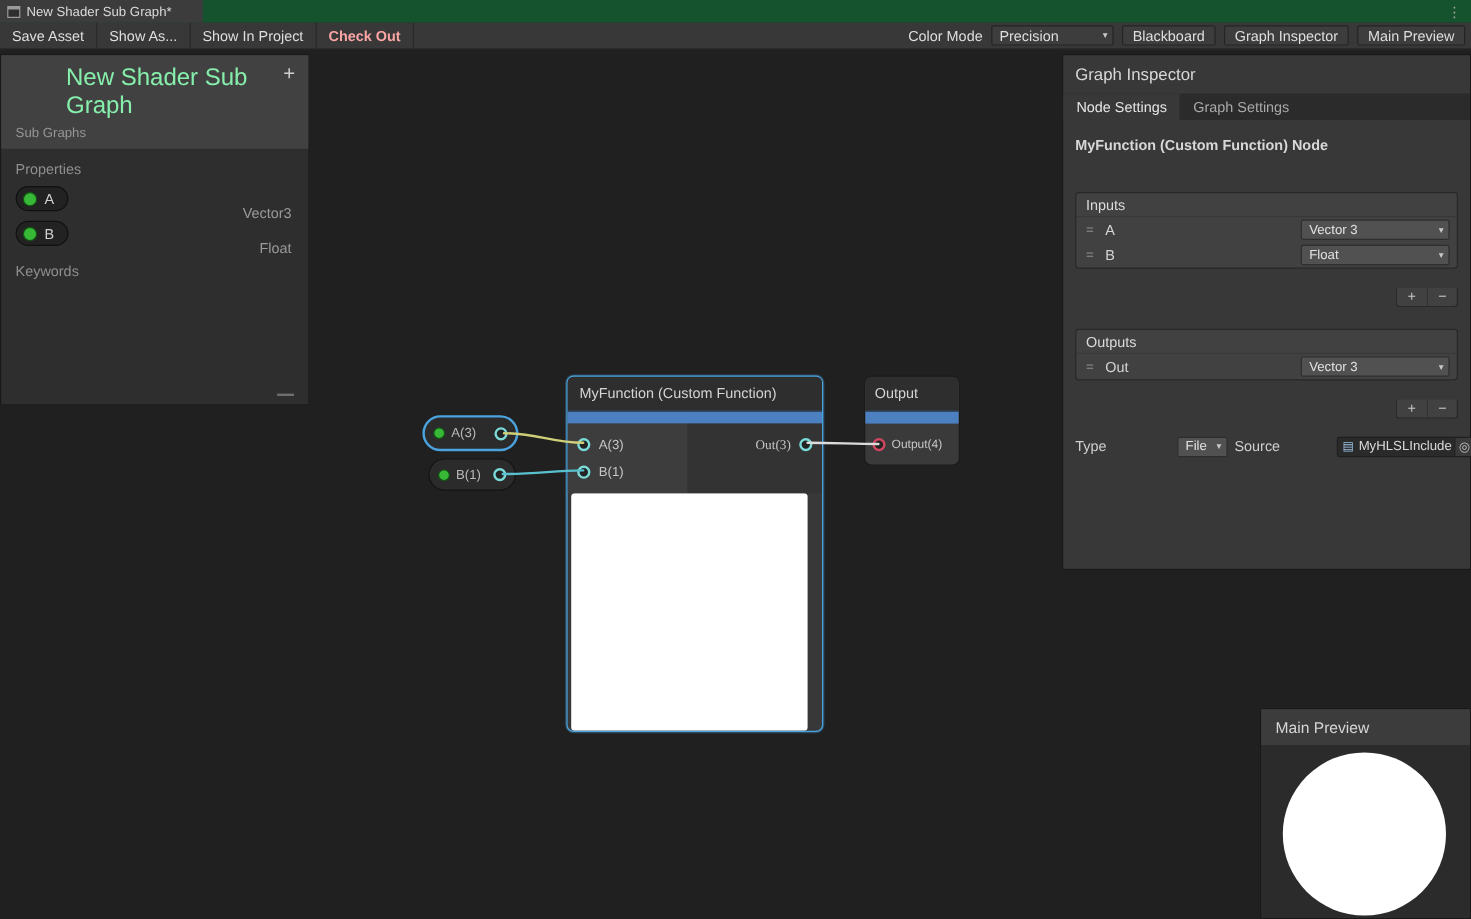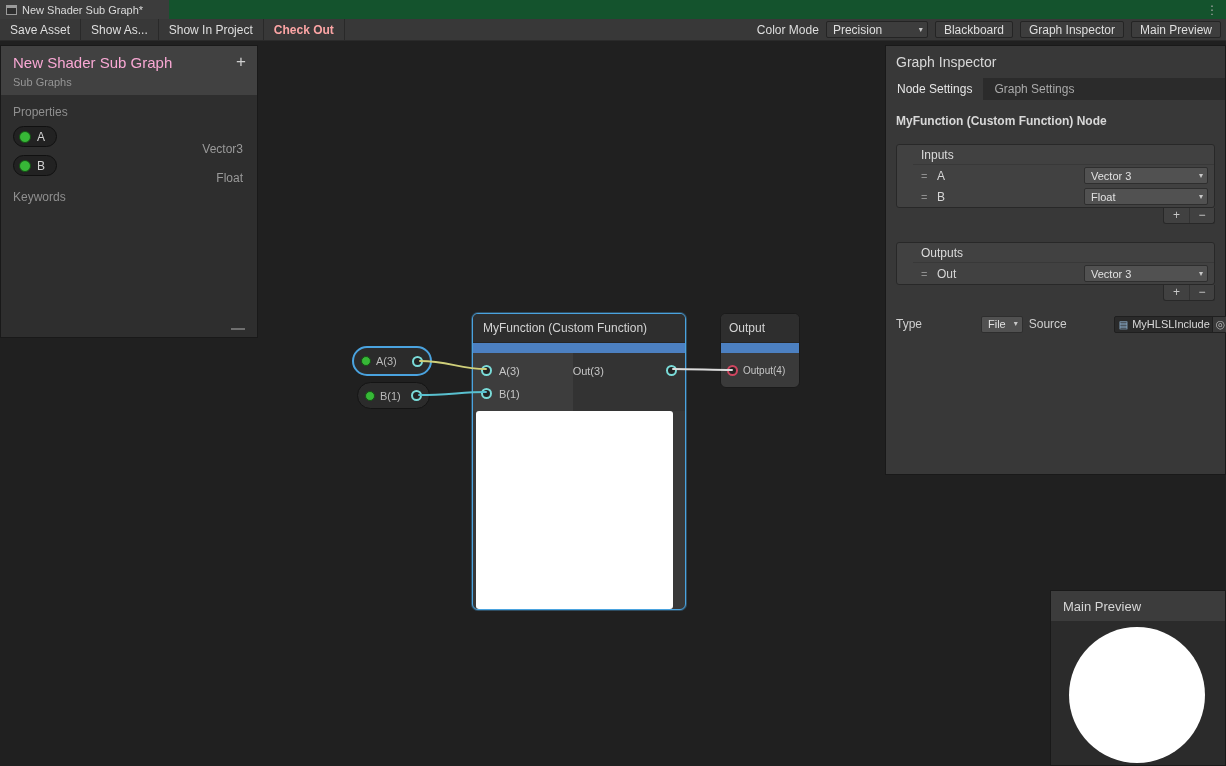--- a/index.html
+++ b/index.html
@@ -51,21 +51,21 @@
     border:1px solid #242424; border-radius:2px; background:#3d3d3d;
   }
   .dd-arrow { position:absolute; right:4px; top:50%; transform:translateY(-55%); font-size:8px; color:#c8c8c8; }
 
   
   .blackboard {
     position:absolute; left:0; top:45px; width:258px; height:293px;
     background:#2e2e2e; border:1px solid #191919; z-index:5;
   }
   .bb-header { background:#414141; padding:8px 10px 7px 12px; position:relative; }
-  .bb-title { font-size:15px; color:#f9a8d4; }
+  .bb-title { font-size:20px; color:#86efac;margin-left:42px; }
   .bb-add { position:absolute; right:11px; top:7px; font-size:17px; color:#cfcfcf; line-height:17px; }
   .bb-sub { font-size:11px; color:#969696; margin-top:5px; }
   .bb-section { font-size:12px; color:#8f8f8f; padding:10px 12px 3px; }
   .bb-row { display:flex; align-items:center; justify-content:space-between; height:29px; padding:0 14px 0 12px; }
   .bb-pill {
     display:inline-flex; align-items:center; gap:6px;
     background:#222222; border:1px solid #101010; border-radius:11px;
     height:21px; padding:0 11px 0 5px;
   }
   .dot { width:12px; height:12px; border-radius:50%; flex:none; }
@@ -77,21 +77,21 @@
   
   .inspector {
     position:absolute; left:885px; top:45px; width:341px; height:430px;
     background:#383838; border:1px solid #191919; z-index:5;
   }
   .insp-header { height:32px; display:flex; align-items:center; padding-left:10px; font-size:14px; color:#d8d8d8; }
   .insp-tabs { height:22px; display:flex; background:#2b2b2b; }
   .insp-tab { display:flex; align-items:center; padding:0 11px; font-size:12px; color:#a9a9a9; }
   .insp-tab.active { background:#383838; color:#e6e6e6; }
   .insp-node-header { padding:14px 10px 16px; font-size:12px; font-weight:bold; color:#d8d8d8; }
-  .insp-group { margin:0 10px; background:#414141; border:1px solid #282828; border-radius:3px;padding-left:16px; }
+  .insp-group { margin:16px 10px; background:#414141; border:1px solid #282828; border-radius:3px; }
   .insp-group.outputs { margin-top:18px; }
   .insp-group-title { padding:3px 8px 2px; font-size:12px; color:#dcdcdc; border-bottom:1px solid #383838; }
   .insp-row { display:flex; align-items:center; height:21px; padding:0 6px 0 8px; }
   .insp-handle { color:#909090; font-size:11px; width:16px; }
   .insp-row-name { font-size:12px; color:#d6d6d6; }
   .dropdown {
     position:relative; display:flex; align-items:center; height:17px;
     background:#515151; border:1px solid #2e2e2e; border-radius:2px;
     padding:0 16px 0 6px; font-size:11px; color:#e2e2e2;
   }
@@ -133,21 +133,21 @@
     background:#383838; border:1px solid #4aa3df;
     box-shadow:0 0 0 1px rgba(74,163,223,.35);
     border-radius:6px; z-index:2; overflow:hidden;
   }
   .node-title { height:28px; line-height:28px; padding-left:10px; background:#2e2e2e; font-size:12px; color:#d4d4d4; }
   .node-strip { height:11px; background:#4c80c1; border-top:1px solid #252525; }
   .node-ports { display:flex; height:58px; }
   .ports-left { width:47%; background:#3d3d3d; padding-top:6px; }
   .ports-right { width:53%; background:#333333; padding-top:6px; }
   .port-row { display:flex; align-items:center; gap:7px; height:23px; padding-left:8px; }
-  .port-row.out { justify-content:space-between; padding-right:8px; padding-left:0; }
+  .port-row.out { justify-content:flex-end; padding-right:8px; padding-left:0;font-family:Liberation Serif, serif; }
   .port-circle { width:11px; height:11px; border-radius:50%; border:2px solid #7adbd8; background:#232323; flex:none; }
   .port-circle.red { border-color:#cf4660; }
   .port-label { font-size:11px; color:#c6c6c6; }
   .node-preview { margin:0 12px 0 3px; height:198px; background:#ffffff; border-radius:3px; }
 
   .out-node {
     position:absolute; left:720px; top:313px; width:80px; height:75px;
     background:#3a3a3a; border:1px solid #1a1a1a; border-radius:6px;
     z-index:2; overflow:hidden;
   }

